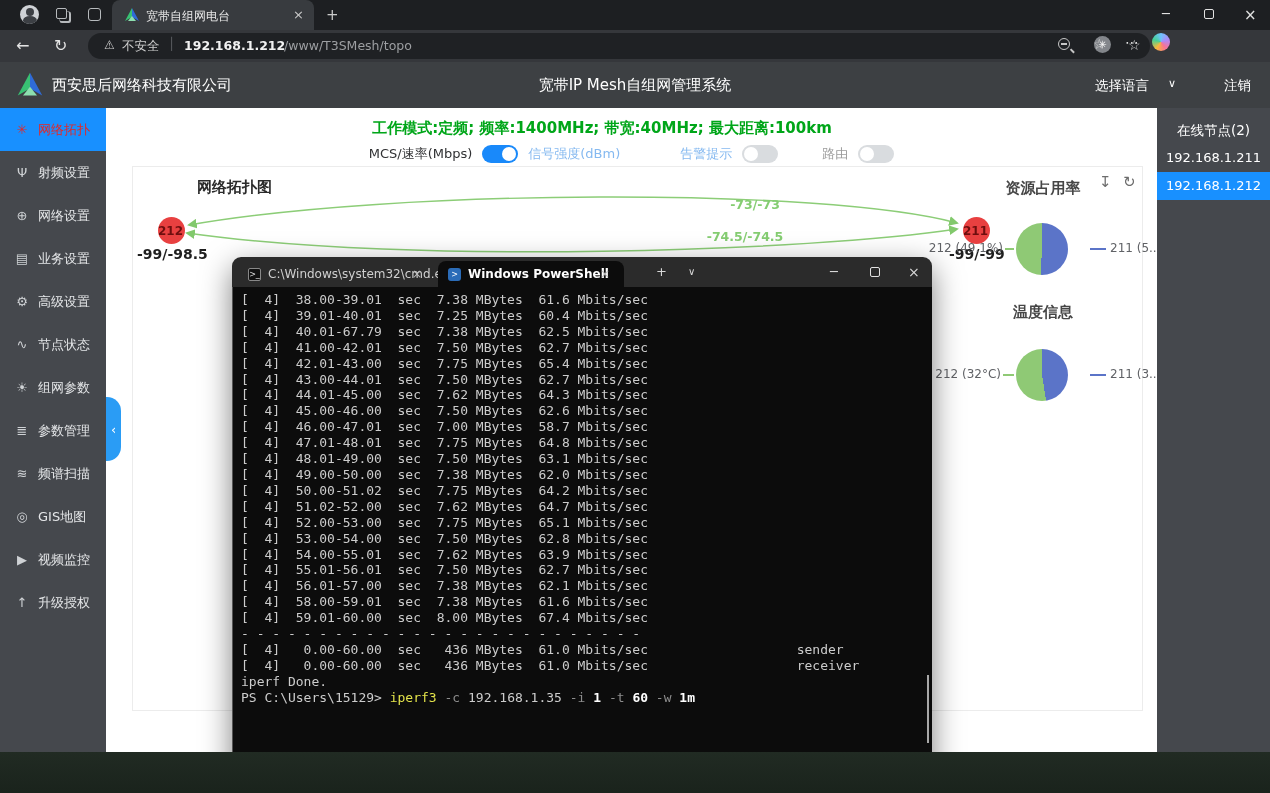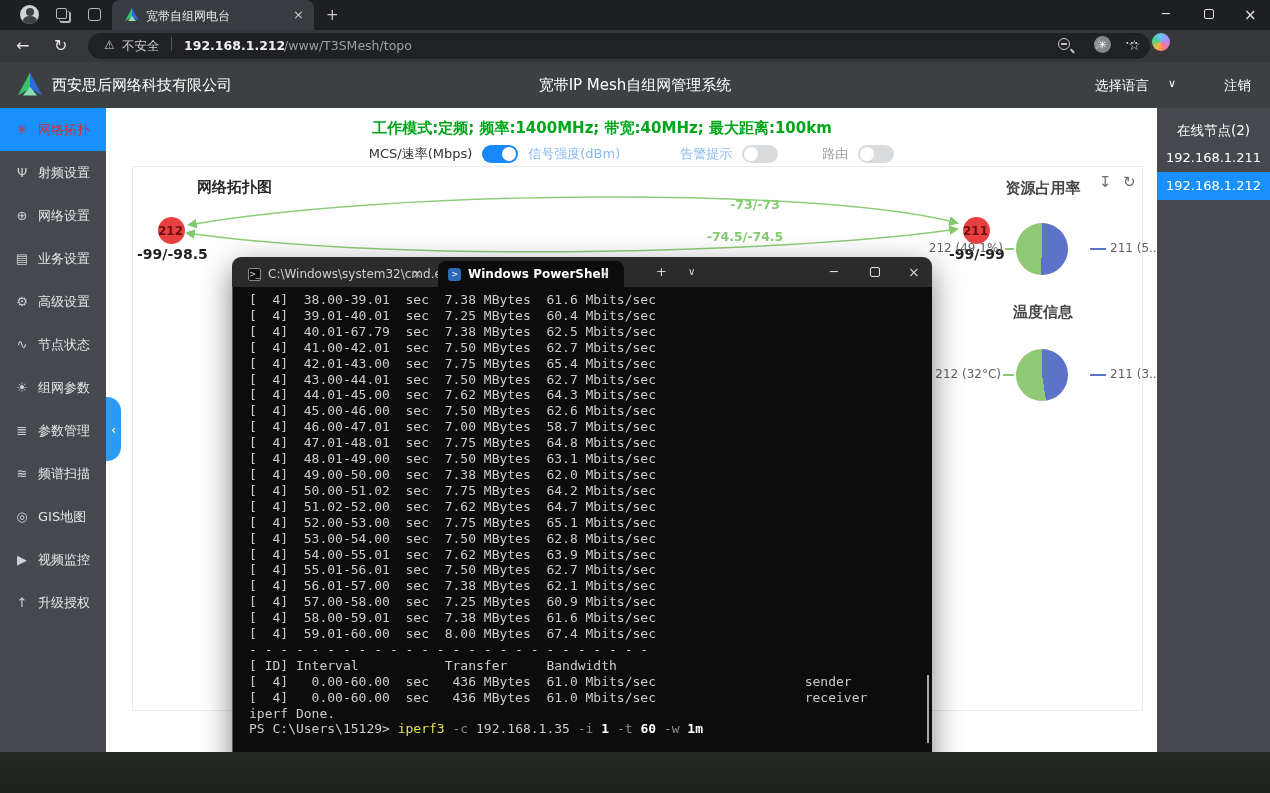--- a/index.html
+++ b/index.html
@@ -93,21 +93,21 @@
   .term-tab .ttext{position:absolute;left:30px;top:6px;white-space:nowrap;}
   .term-tab .tx{position:absolute;top:6px;font-size:12px;color:#bdbdbd;}
   #ttab1{left:6px;width:196px;}
   #ttab2{left:206px;width:186px;background:#0c0c0c;border-radius:8px 8px 0 0;color:#ffffff;}
   .cmdic{position:absolute;left:10px;top:7px;width:13px;height:13px;background:#111;border:1px solid #888;
     color:#ddd;font-size:8px;line-height:11px;text-align:center;border-radius:2px;}
   .psic{position:absolute;left:10px;top:7px;width:13px;height:13px;background:#2b6cb8;border-radius:3px;
     color:#fff;font-size:8px;line-height:13px;text-align:center;}
   .term-btn{position:absolute;top:7px;color:#d8d8d8;font-size:13px;cursor:pointer;}
   #term-body{position:absolute;left:0;top:30px;width:700px;height:506px;background:#0c0c0c;
-    border-left:1px solid rgba(255,255,255,.3);padding:5px 0 0 16px;cursor:text;}
+    border-left:1px solid rgba(255,255,255,.3);padding:5px 0 0 8px;cursor:text;}
   .tline{font-family:"DejaVu Sans Mono","Liberation Mono",monospace;font-size:13px;line-height:15.9px;
     color:#cccccc;white-space:pre;}
   .tk-plain{color:#cccccc;} .tk-cmd{color:#e3e34a;} .tk-param{color:#8d8d8d;} .tk-num{color:#ffffff;font-weight:bold;}
   #term-scroll{position:absolute;right:3px;top:388px;width:2px;height:68px;background:#a8a8a8;}
 
   
   #taskbar{left:0;top:752px;width:1270px;height:41px;background:linear-gradient(180deg,#212b23,#1a231c);}
 </style>
 </head>
 <body>
@@ -317,25 +317,23 @@
           <div class="tline">[  4]  47.01-48.01  sec  7.75 MBytes  64.8 Mbits/sec</div>
           <div class="tline">[  4]  48.01-49.00  sec  7.50 MBytes  63.1 Mbits/sec</div>
           <div class="tline">[  4]  49.00-50.00  sec  7.38 MBytes  62.0 Mbits/sec</div>
           <div class="tline">[  4]  50.00-51.02  sec  7.75 MBytes  64.2 Mbits/sec</div>
           <div class="tline">[  4]  51.02-52.00  sec  7.62 MBytes  64.7 Mbits/sec</div>
           <div class="tline">[  4]  52.00-53.00  sec  7.75 MBytes  65.1 Mbits/sec</div>
           <div class="tline">[  4]  53.00-54.00  sec  7.50 MBytes  62.8 Mbits/sec</div>
           <div class="tline">[  4]  54.00-55.01  sec  7.62 MBytes  63.9 Mbits/sec</div>
           <div class="tline">[  4]  55.01-56.01  sec  7.50 MBytes  62.7 Mbits/sec</div>
           <div class="tline">[  4]  56.01-57.00  sec  7.38 MBytes  62.1 Mbits/sec</div>
-          <div class="tline">[  4]  57.00-58.00  sec  7.25 MBytes  60.9 Mbits/sec</div>
           <div class="tline">[  4]  58.00-59.01  sec  7.38 MBytes  61.6 Mbits/sec</div>
           <div class="tline">[  4]  59.01-60.00  sec  8.00 MBytes  67.4 Mbits/sec</div>
           <div class="tline">- - - - - - - - - - - - - - - - - - - - - - - - - -</div>
-          <div class="tline">[ ID] Interval           Transfer     Bandwidth</div>
           <div class="tline">[  4]   0.00-60.00  sec   436 MBytes  61.0 Mbits/sec                   sender</div>
           <div class="tline">[  4]   0.00-60.00  sec   436 MBytes  61.0 Mbits/sec                   receiver</div>
           <div class="tline"></div>
           <div class="tline">iperf Done.</div>
         </div>
       <div class="tline"><span class="tk-plain">PS C:\Users\15129&gt; </span><span class="tk-cmd">iperf3</span><span class="tk-plain"> </span><span class="tk-param">-c</span><span class="tk-plain"> 192.168.1.35 </span><span class="tk-param">-i</span><span class="tk-plain"> </span><span class="tk-num">1</span><span class="tk-plain"> </span><span class="tk-param">-t</span><span class="tk-plain"> </span><span class="tk-num">60</span><span class="tk-plain"> </span><span class="tk-param">-w</span><span class="tk-plain"> </span><span class="tk-num">1m</span></div>
       <div id="term-scroll"></div>
     </div>
   </div>
 

